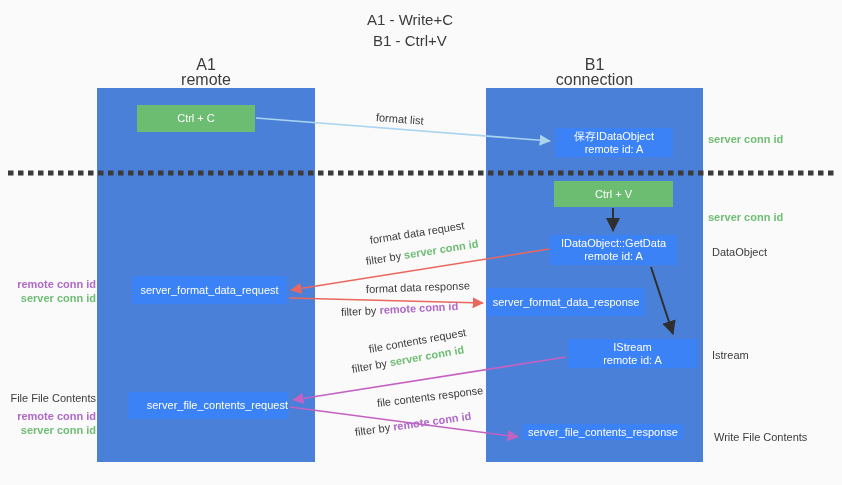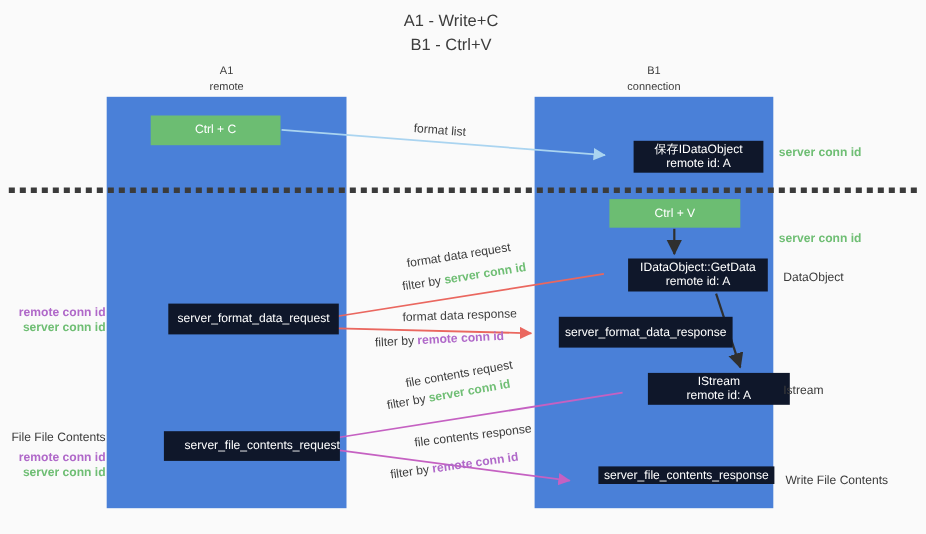--- a/index.html
+++ b/index.html
@@ -4,28 +4,28 @@
 <style>
   * { margin:0; padding:0; box-sizing:border-box; }
   html,body { background:#fafafa; }
   .canvas {
     position:relative; width:842px; height:485px; overflow:hidden;
     background:#fafafa;
     font-family:"Liberation Sans", sans-serif; color:#3c3c3c;
   }
   .title { position:absolute; top:9px; left:0; width:820px; text-align:center;
            font-size:15px; line-height:21px; color:#3c3c3c; }
-  .lane-header { position:absolute; text-align:center; font-size:10px; line-height:15px; color:#3c3c3c; z-index:1; }
+  .lane-header { position:absolute; text-align:center; font-size:16px; line-height:15px; color:#3c3c3c; z-index:1; }
   .lane { position:absolute; top:88px; height:374px; background:#4a80d8; z-index:1; }
   .overlay { position:absolute; left:0; top:0; z-index:2; pointer-events:none; }
   .box { position:absolute; z-index:3; display:flex; flex-direction:column;
          align-items:center; justify-content:center;
          color:#ffffff; font-size:11px; line-height:13px; text-align:center; }
   .box.green  { background:#6cbd72;text-align:center; }
-  .box.orange { background:#0f172a;margin-left:21px; }
+  .box.orange { background:#3b82f6; }
   .lbl { position:absolute; z-index:4; font-size:11px; line-height:13px;
          white-space:nowrap; color:#3c3c3c; transform-origin:left center; }
   .conn-green  { color:#6fbe74; font-weight:bold; }
   .conn-purple { color:#b069c9; font-weight:bold; }
   .side-block { position:absolute; z-index:4; left:8px; width:88px; text-align:right;
                 font-size:11px; line-height:14px; white-space:nowrap; }
   .rlbl { position:absolute; z-index:4; font-size:11px; line-height:13px; white-space:nowrap; }
 </style>
 </head>
 <body>

